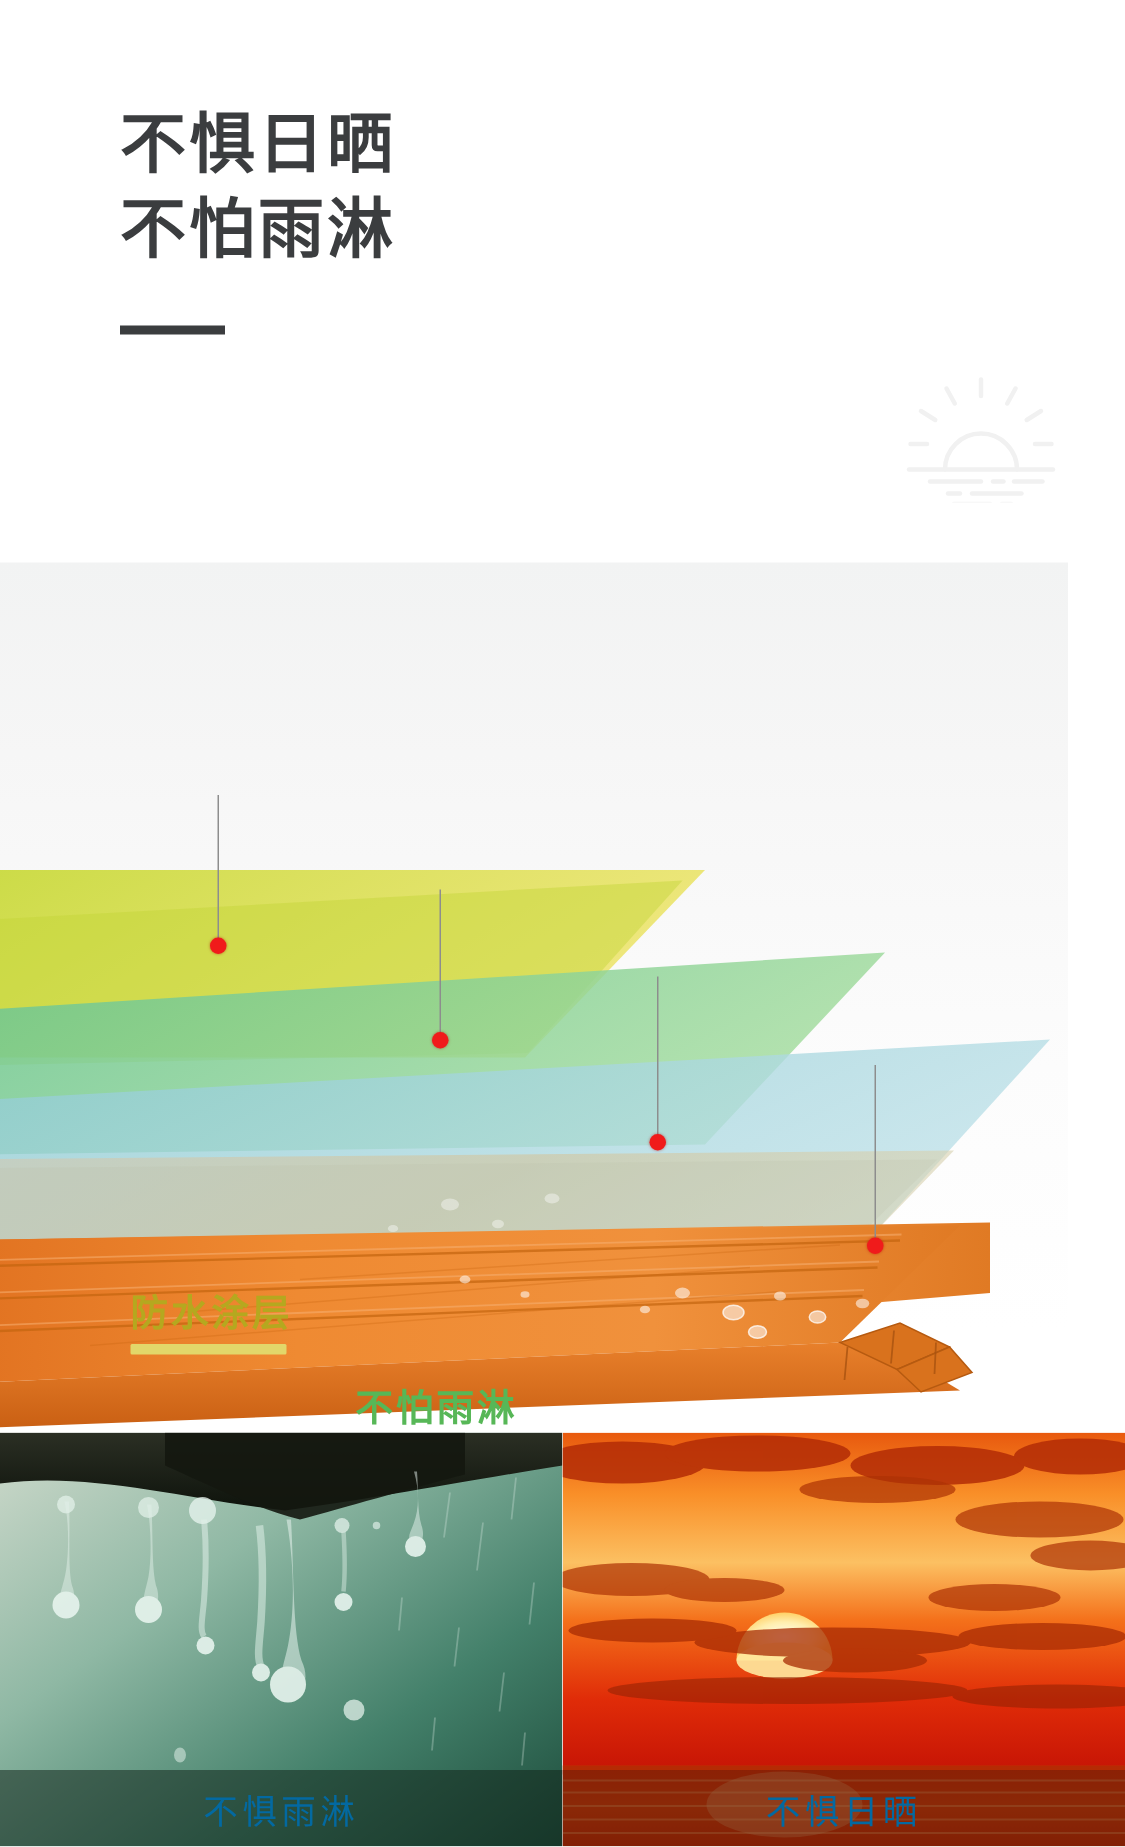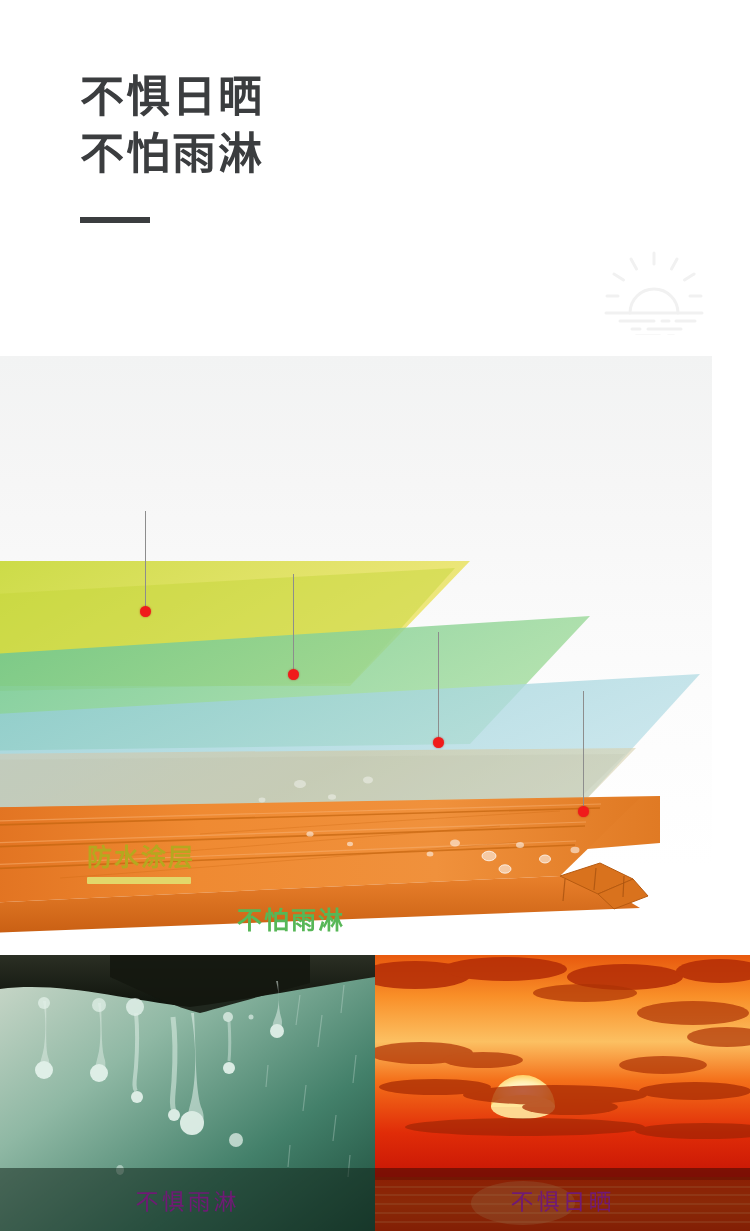--- a/index.html
+++ b/index.html
@@ -24,21 +24,21 @@
   }
   .subtitle{
     position:absolute; left:80px; top:265px;
     font-size:21px; line-height:37px; color:#9a9a9a;
     letter-spacing:1px; white-space:pre-line;
   }
   .sun-mark{ position:absolute; left:598px; top:243px; width:112px; height:92px; }
 
   
   .diagram{
-    position:absolute; left:0; top:356px; width:712px; height:580px;
+    position:absolute; left:0; top:375px; width:712px; height:580px;
     background:linear-gradient(180deg,#f2f3f3 0%,#f6f6f6 22%,#fcfcfc 58%,#ffffff 88%);
     overflow:hidden;
   }
   .layer-label{ position:absolute; }
   .layer-label .ltext{
     font-size:25px; font-weight:bold; letter-spacing:2px; line-height:30px;
     white-space:nowrap;
   }
   .layer-label .lbar{ height:7px; margin-top:5px; border-radius:1px; }
   .lab-water{ left:87px; top:486px; }
@@ -51,23 +51,23 @@
   .dot{
     position:absolute; width:11px; height:11px; border-radius:50%;
     background:#f01b1b; box-shadow:0 0 2px rgba(180,0,0,.55);
   }
   .stack{ position:absolute; left:0; top:0; width:750px; height:580px; }
 
   
   .photos{ position:absolute; left:0; top:955px; width:750px; height:276px; display:flex; }
   .photo{ position:relative; width:375px; height:276px; overflow:hidden; }
   .photo .cap{
-    position:absolute; left:0; bottom:0; width:100%; height:63px;
+    position:absolute; left:0; bottom:0; width:100%; height:51px;
     display:flex; align-items:center; justify-content:center;
-    font-size:23px; letter-spacing:3px; color:#701a75; font-weight:normal;
+    font-size:23px; letter-spacing:3px; color:#0369a1; font-weight:normal;
   }
   .cap-rain{ background:rgba(18,38,28,.55); }
   .cap-sun{ background:rgba(62,10,4,.55); }
   .rain-bg{ position:absolute; inset:0; }
   .sun-bg{ position:absolute; inset:0; }
 </style>
 </head>
 <body>
 
 <div class="page">

